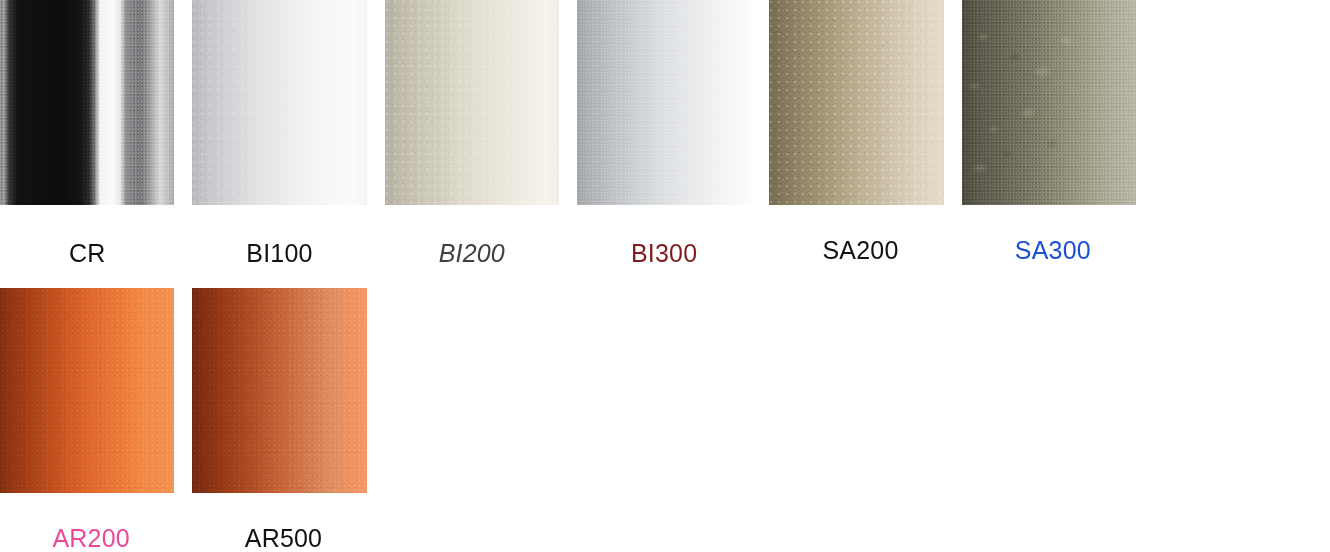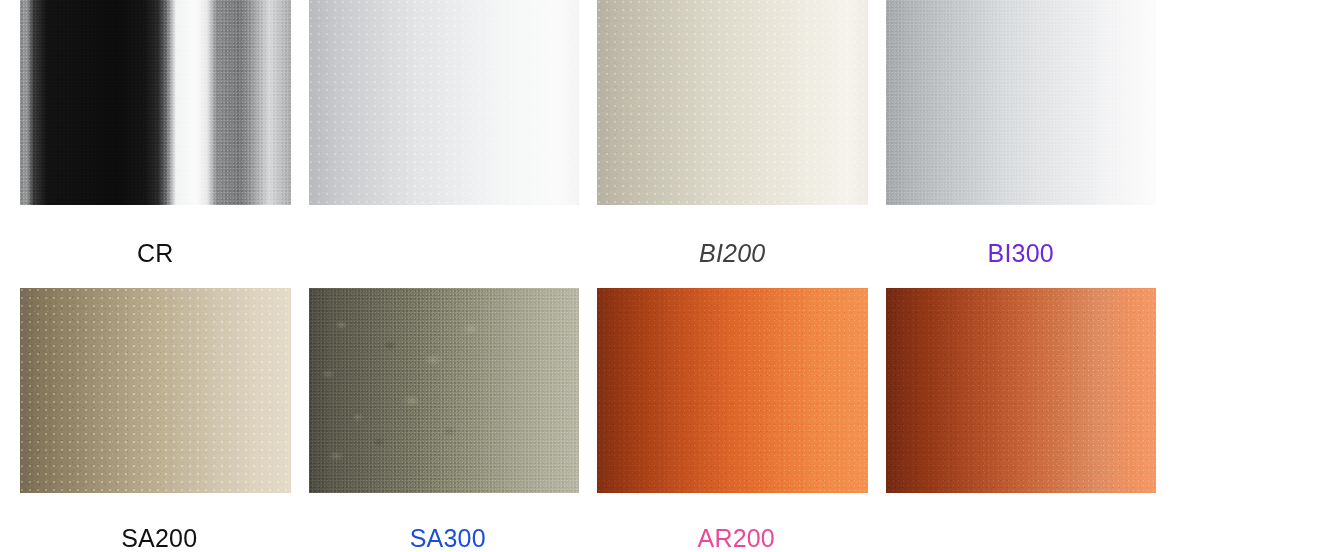--- a/index.html
+++ b/index.html
@@ -13,26 +13,25 @@
     height: 552px;
     overflow: hidden;
     font-family: "Liberation Sans", sans-serif;
     -webkit-font-smoothing: antialiased;
   }
 
   #swatch-grid {
     width: 1136px;
     height: 552px;
     display: grid;
-    grid-template-columns: repeat(4, 1fr);
+    grid-template-columns: repeat(6, 1fr);
     grid-template-rows: 288px 264px;
     column-gap: 18px;
     row-gap: 0px;
     box-sizing: border-box;
-    margin-left: 20px;
   }
 
   .swatch-cell {
     display: flex;
     flex-direction: column;
     align-items: center;
     position: relative;
   }
 
   .swatch-tile {
@@ -130,36 +129,37 @@
         <div class="tile-stipple fine"></div>
       </div>
       <div class="swatch-label" style="color: rgb(17, 17, 17);">CR</div>
     </div>
     <div class="swatch-cell row1">
       <div class="swatch-tile">
         <div class="tile-base" style="background: linear-gradient(90deg, rgb(198, 200, 203) 0%, rgb(210, 212, 215) 10%, rgb(219, 221, 223) 25%, rgb(230, 231, 233) 45%, rgb(239, 240, 241) 62%, rgb(246, 247, 247) 78%, rgb(250, 250, 250) 92%, rgb(242, 243, 243) 100%);"></div>
         <div class="tile-stipple coarse"></div>
         <div class="tile-sheen" style="background: linear-gradient(90deg, rgba(0, 0, 0, 0.07) 0%, rgba(0, 0, 0, 0) 40%, rgba(255, 255, 255, 0.1) 100%);"></div>
       </div>
+      <div class="swatch-label" style="color: rgb(17, 17, 17);">BI100</div>
     </div>
     <div class="swatch-cell row1">
       <div class="swatch-tile">
         <div class="tile-base" style="background: linear-gradient(90deg, rgb(195, 190, 172) 0%, rgb(204, 199, 181) 10%, rgb(213, 209, 192) 26%, rgb(222, 218, 203) 44%, rgb(231, 227, 214) 62%, rgb(239, 236, 226) 80%, rgb(244, 242, 234) 93%, rgb(237, 234, 225) 100%);"></div>
         <div class="tile-stipple coarse"></div>
         <div class="tile-sheen" style="background: linear-gradient(90deg, rgba(0, 0, 0, 0.07) 0%, rgba(0, 0, 0, 0) 45%, rgba(255, 255, 255, 0.1) 100%);"></div>
       </div>
       <div class="swatch-label" style="color: #404040; font-style: italic;">BI200</div>
     </div>
     <div class="swatch-cell row1">
       <div class="swatch-tile">
         <div class="tile-base" style="background: linear-gradient(90deg, rgb(180, 183, 186) 0%, rgb(191, 194, 197) 9%, rgb(202, 205, 208) 22%, rgb(215, 218, 220) 40%, rgb(227, 229, 231) 58%, rgb(238, 239, 240) 76%, rgb(247, 247, 248) 90%, rgb(251, 251, 251) 100%);"></div>
         <div class="tile-stipple fine"></div>
         <div class="tile-sheen" style="background: linear-gradient(90deg, rgba(0, 0, 0, 0.07) 0%, rgba(0, 0, 0, 0) 45%, rgba(255, 255, 255, 0.12) 100%);"></div>
       </div>
-      <div class="swatch-label" style="color: #6d28d9;">BI300</div>
+      <div class="swatch-label" style="color: #7f1d1d;">BI300</div>
     </div>
     <div class="swatch-cell row2">
       <div class="swatch-tile">
         <div class="tile-base" style="background: linear-gradient(90deg, rgb(136, 122, 96) 0%, rgb(146, 132, 102) 7%, rgb(157, 143, 111) 17%, rgb(169, 155, 123) 30%, rgb(181, 168, 137) 44%, rgb(194, 181, 153) 58%, rgb(207, 195, 170) 72%, rgb(218, 207, 185) 86%, rgb(225, 215, 195) 100%);"></div>
         <div class="tile-stipple coarse"></div>
         <div class="tile-sheen" style="background: linear-gradient(90deg, rgba(0, 0, 0, 0.12) 0%, rgba(0, 0, 0, 0) 45%, rgba(255, 255, 255, 0.1) 100%);"></div>
       </div>
       <div class="swatch-label" style="color: rgb(17, 17, 17);">SA200</div>
     </div>
     <div class="swatch-cell row2">
@@ -178,14 +178,15 @@
         <div class="tile-sheen" style="background: linear-gradient(90deg, rgba(0, 0, 0, 0.16) 0%, rgba(0, 0, 0, 0) 50%, rgba(255, 255, 255, 0.08) 100%);"></div>
       </div>
       <div class="swatch-label" style="color: #ec4899;">AR200</div>
     </div>
     <div class="swatch-cell row2">
       <div class="swatch-tile">
         <div class="tile-base" style="background: linear-gradient(90deg, rgb(139, 50, 22) 0%, rgb(152, 56, 24) 7%, rgb(166, 64, 25) 16%, rgb(179, 75, 35) 27%, rgb(190, 88, 46) 40%, rgb(201, 104, 60) 54%, rgb(212, 120, 75) 68%, rgb(222, 136, 91) 80%, rgb(237, 137, 84) 90%, rgb(243, 142, 85) 100%);"></div>
         <div class="tile-stipple "></div>
         <div class="tile-sheen" style="background: linear-gradient(90deg, rgba(0, 0, 0, 0.16) 0%, rgba(0, 0, 0, 0) 50%, rgba(255, 255, 255, 0.1) 100%);"></div>
       </div>
+      <div class="swatch-label" style="color: rgb(17, 17, 17);">AR500</div>
     </div>
   </div>
 
 </body></html>

